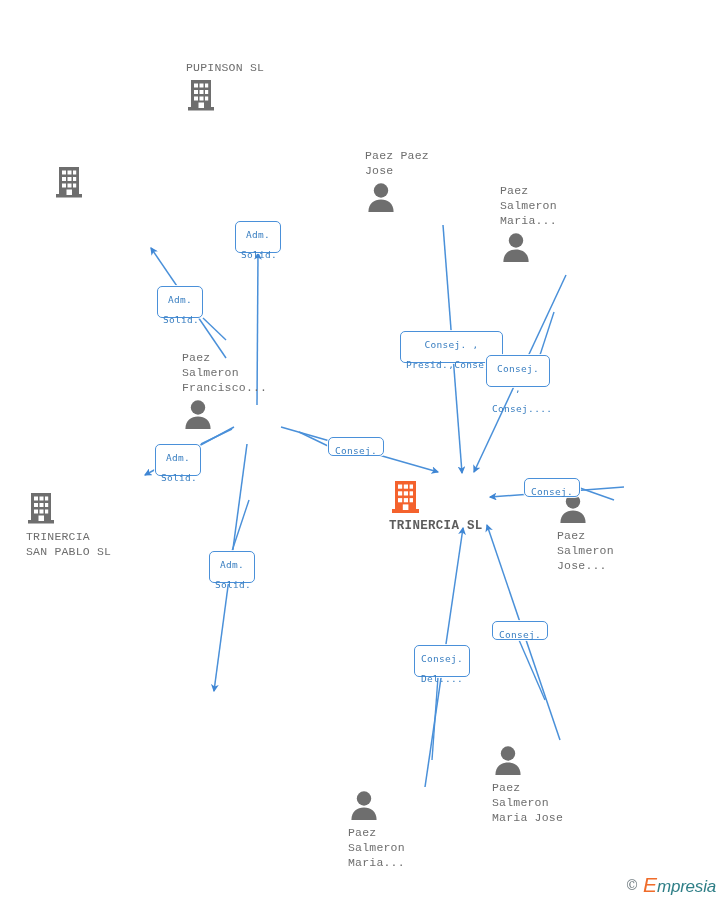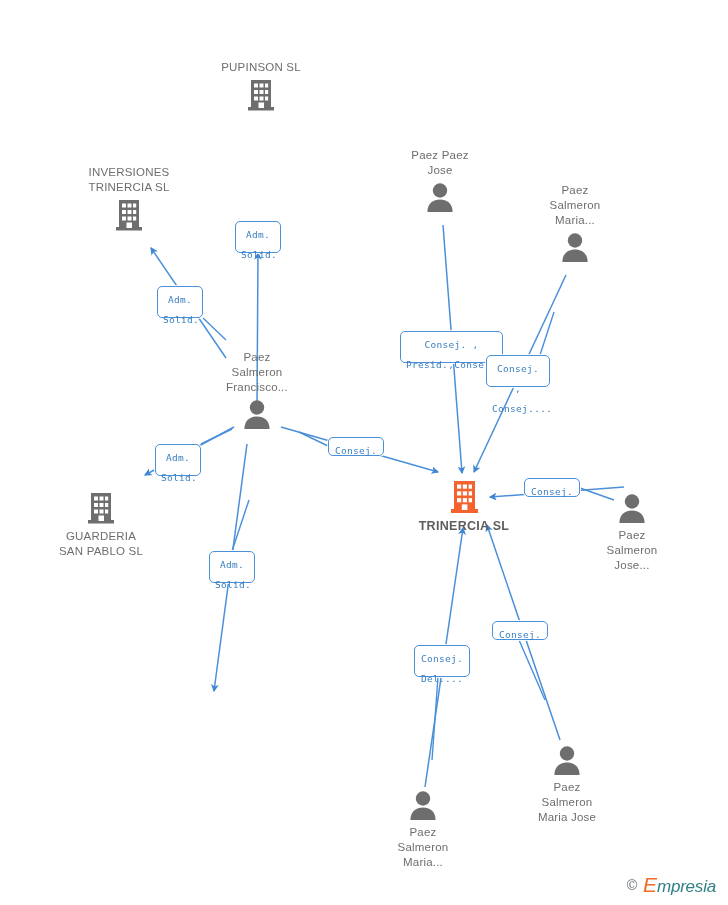--- a/index.html
+++ b/index.html
@@ -23,26 +23,25 @@
     left: 0;
     top: 0;
     width: 728px;
     height: 905px;
     pointer-events: none;
   }
   .node {
     position: absolute;
     width: 150px;
     margin-left: -75px;
-    text-align: center;
     color: #6e6e6e;
     font-size: 11.5px;
     line-height: 15px;
     letter-spacing: .2px;
-    font-family: Liberation Sans, sans-serif;
+    font-family: Liberation Mono, monospace;
   }
   .node .glyph {
     display: block;
     line-height: 0;
   }
   .node .label {
     display: block;
     white-space: pre-line;
   }
   .node.label-above .label { margin-bottom: 3px; }
@@ -160,22 +159,20 @@
         <rect x="8" y="18.5" width="4" height="4"></rect>
             <rect x="13.5" y="18.5" width="4" height="4"></rect>
             <rect x="19" y="18.5" width="3.2" height="4"></rect>
         <rect x="12.5" y="24.5" width="5.5" height="5.5"></rect>
       </g>
         </svg>
     </span>
   </div>
 
   <div class="node label-above" style="left:129px; top:165px;">
-    <span class="label">INVERSIONES
-TRINERCIA SL</span>
     <span class="glyph">
       <svg width="30" height="34" viewBox="0 0 30 34">
           <g fill="#6e6e6e">
         <rect x="5" y="2" width="20" height="28"></rect>
         <rect x="2" y="29" width="26" height="3.5"></rect>
       </g>
           <g fill="#ffffff">
         <rect x="8" y="5.5" width="4" height="4"></rect>
             <rect x="13.5" y="5.5" width="4" height="4"></rect>
             <rect x="19" y="5.5" width="3.2" height="4"></rect>
@@ -219,21 +216,21 @@
         <rect x="8" y="12" width="4" height="4"></rect>
             <rect x="13.5" y="12" width="4" height="4"></rect>
             <rect x="19" y="12" width="3.2" height="4"></rect>
         <rect x="8" y="18.5" width="4" height="4"></rect>
             <rect x="13.5" y="18.5" width="4" height="4"></rect>
             <rect x="19" y="18.5" width="3.2" height="4"></rect>
         <rect x="12.5" y="24.5" width="5.5" height="5.5"></rect>
       </g>
         </svg>
     </span>
-    <span class="label">GUARDERIA
+    <span class="label">TRINERCIA
 SAN PABLO SL</span>
   </div>
 
 
   <div class="node label-below center" style="left:464px; top:479px;">
     <span class="glyph">
       <svg width="32" height="36" viewBox="0 0 32 36">
           <g fill="#f4622d">
         <rect x="6" y="2" width="21" height="29"></rect>
         <rect x="3" y="30" width="27" height="4"></rect>

